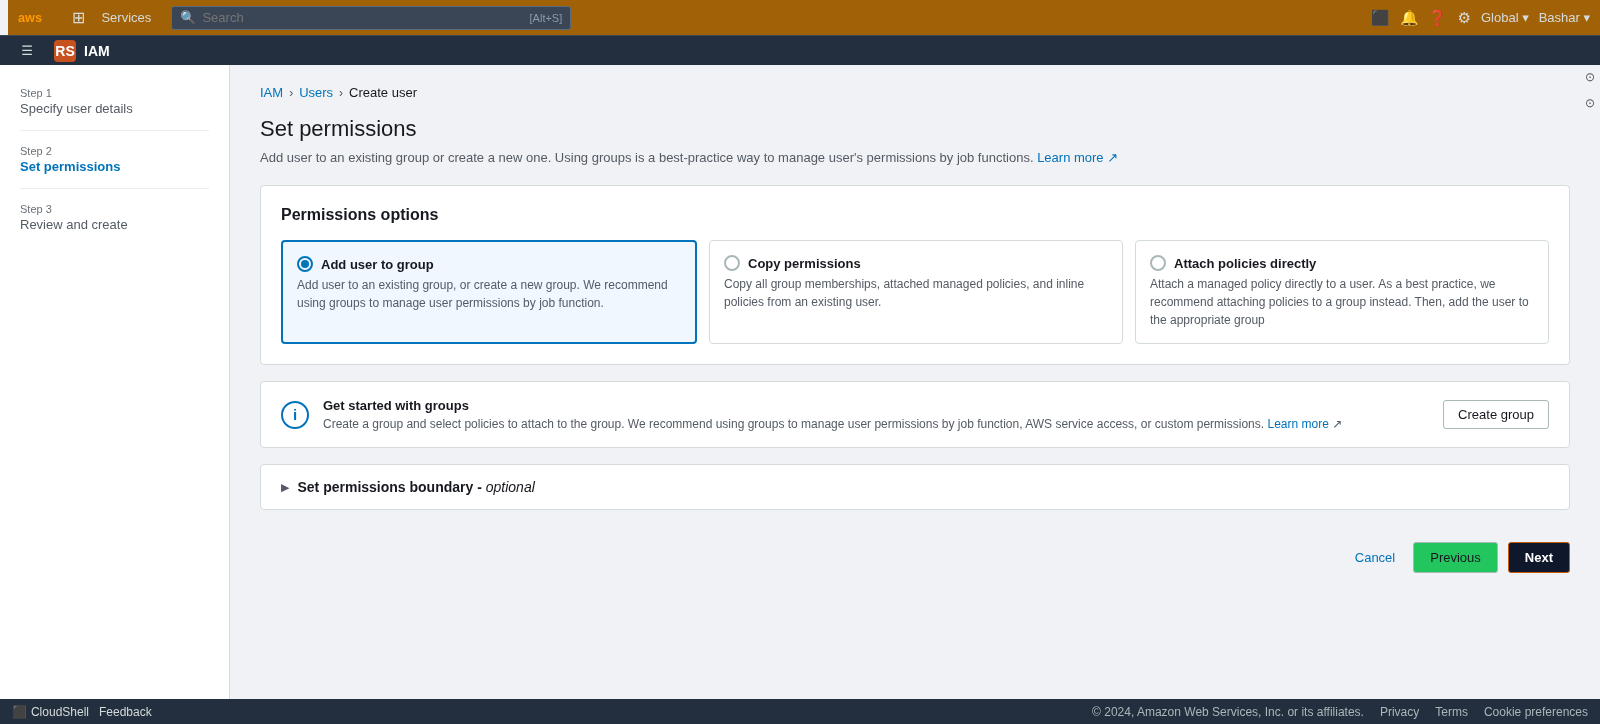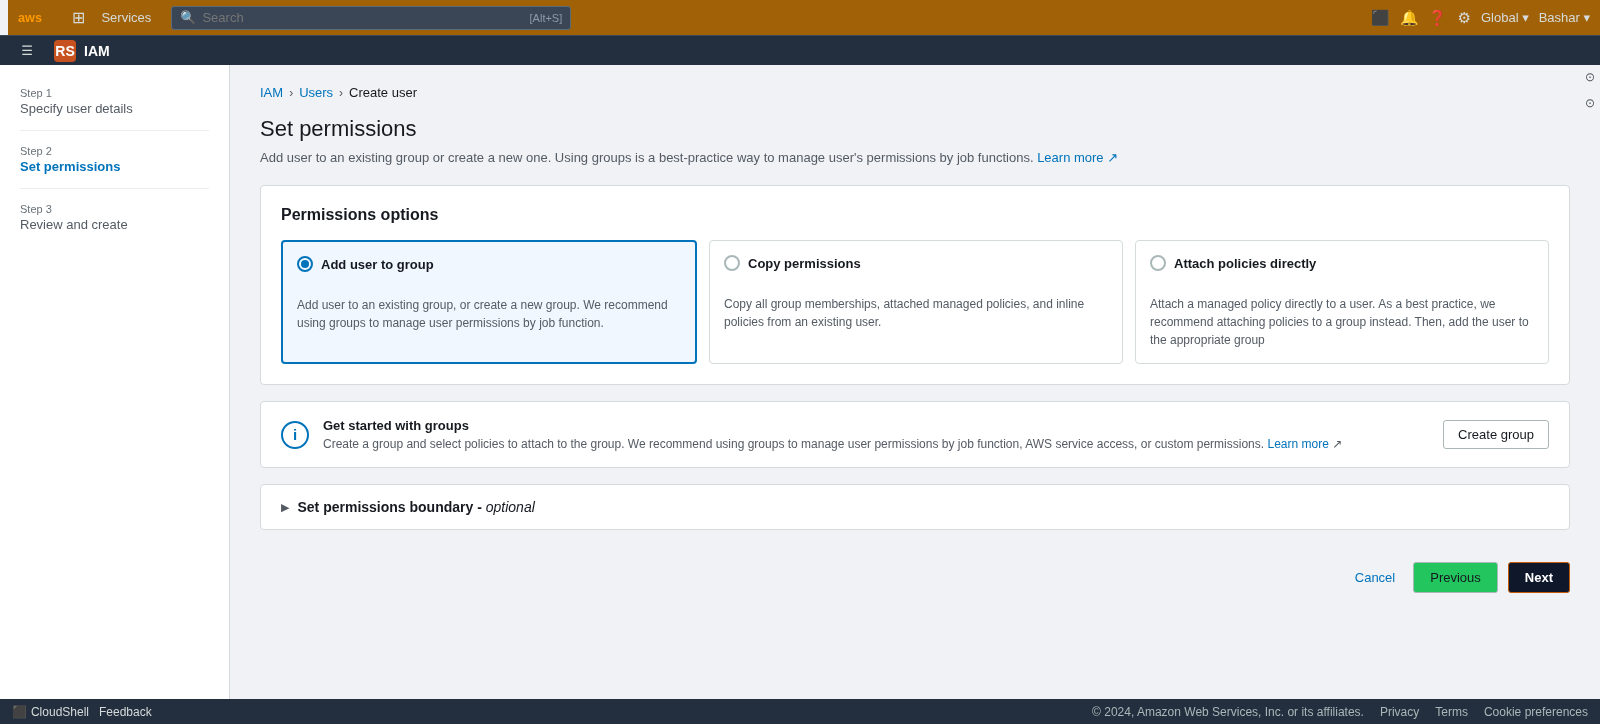--- a/index.html
+++ b/index.html
@@ -120,21 +120,21 @@
 
     .permission-options {
       display: flex; gap: 12px;
     }
     .permission-option {
       flex: 1; border: 1px solid #d5dbdb; border-radius: 4px; padding: 14px;
       cursor: pointer; position: relative;
     }
     .permission-option.selected { border-color: #0073bb; border-width: 2px; background: #f0f7ff; }
     .permission-option-header {
-      display: flex; align-items: center; gap: 8px; margin-bottom: 24px;
+      display: flex; align-items: center; gap: 8px; margin-bottom: 4px;
     }
     .radio-circle {
       width: 16px; height: 16px; border-radius: 50%; border: 2px solid #aab7b8;
       display: flex; align-items: center; justify-content: center; flex-shrink: 0;
     }
     .radio-circle.checked { border-color: #0073bb; }
     .radio-inner { width: 8px; height: 8px; border-radius: 50%; background: #0073bb; }
     .option-title { font-size: 13px; font-weight: 600; color: #16191f; }
     .option-desc { font-size: 12px; color: #545b64; line-height: 1.5; }
 

